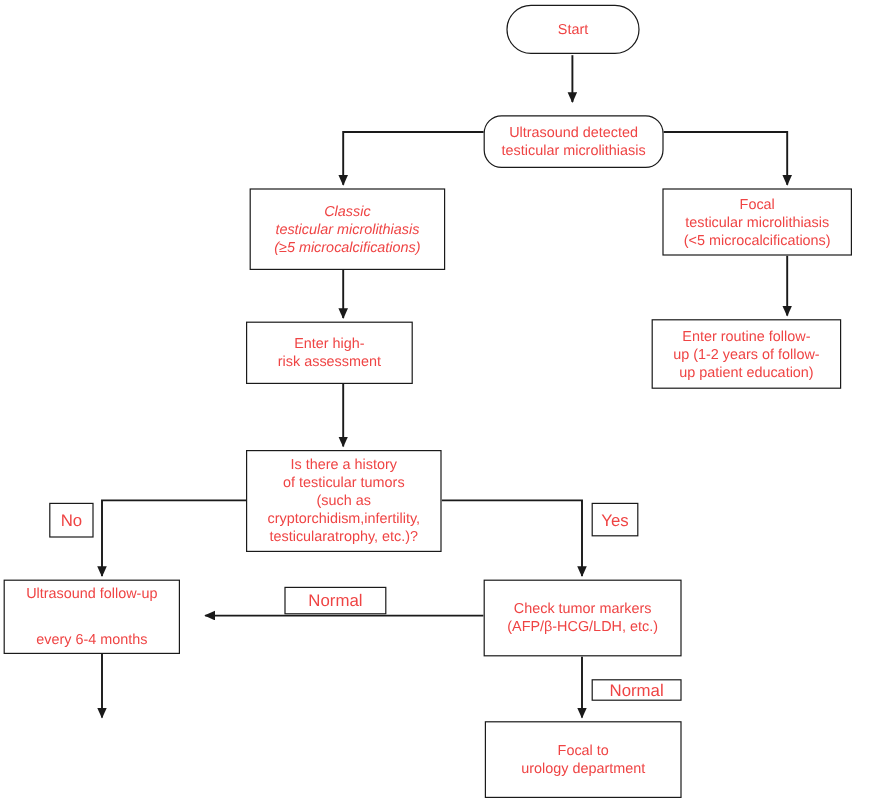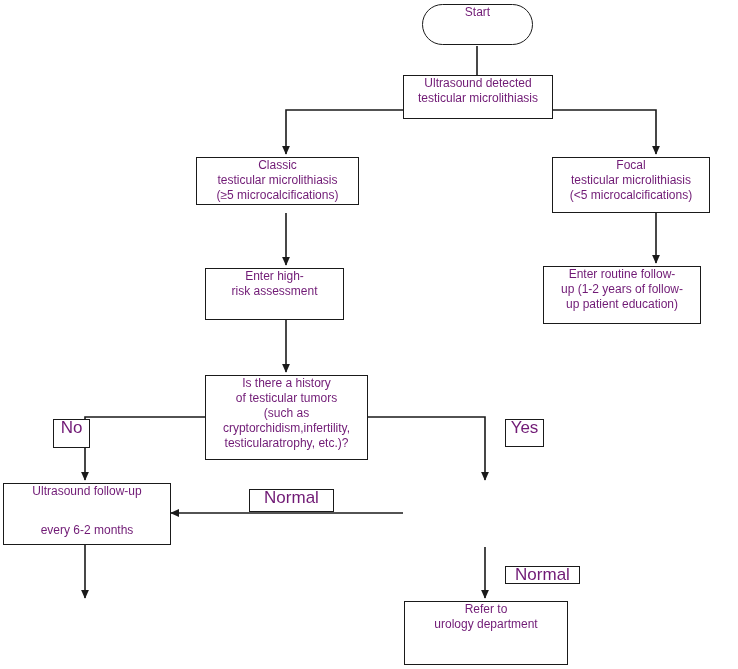--- a/index.html
+++ b/index.html
@@ -1,36 +1,36 @@
 <!DOCTYPE html>
 <html><head>
 <meta charset="utf-8">
 <style>
   html,body { margin:0; padding:0; background:#ffffff; font-family:"Liberation Sans", sans-serif; }
   .canvas { position:relative; width:738px; height:669px; background:#ffffff; overflow:hidden; }
   .wires { position:absolute; left:0; top:0; width:738px; height:669px; pointer-events:none; }
   .node {
     position:absolute; box-sizing:border-box;
-    border:1.6px solid #1a1a1a; background:#ffffff; color:#701a75;
-    display:flex; flex-direction:column; align-items:center; justify-content:flex-start;
+    border:1.6px solid #1a1a1a; background:#ffffff; color:#ef4444;
+    display:flex; flex-direction:column; align-items:center; justify-content:center;
     text-align:center; font-size:12px; line-height:15px;
   }
   .pill { border-radius:21px; }
-  .lbl { font-size:17px;margin-left:12px; }
+  .lbl { font-size:14px; }
   
   .p-start    { left:422px; top:4px;   width:111px; height:41px; }
-  .p-ultra    { left:403px; top:75px;  width:150px; height:44px; }
-  .p-classic  { left:196px; top:157px; width:163px; height:48px; }
+  .p-ultra    { left:403px; top:96px;  width:150px; height:44px;border-radius:15px; }
+  .p-classic  { left:208px; top:157px; width:163px; height:68px;font-style:italic; }
   .p-focal    { left:552px; top:157px; width:158px; height:56px; }
   .p-highrisk { left:205px; top:268px; width:139px; height:52px; }
   .p-routine  { left:543px; top:266px; width:158px; height:58px; }
   .p-decision { left:205px; top:375px; width:163px; height:85px; }
   .p-no       { left:41px;  top:419px; width:37px;  height:29px; }
   .p-yes      { left:493px; top:419px; width:39px;  height:28px; }
-  .p-usfu     { left:3px;   top:483px; width:168px; height:62px;gap:24px; }
+  .p-usfu     { left:3px;   top:483px; width:147px; height:62px;gap:24px; }
   .p-normL    { left:237px; top:489px; width:85px;  height:23px; }
   .p-markers  { left:403px; top:483px; width:165px; height:64px; }
   .p-normR    { left:493px; top:566px; width:75px;  height:18px; }
   .p-stable   { left:3px;   top:601px; width:165px; height:63px; }
   .p-refer    { left:404px; top:601px; width:164px; height:64px; }
 </style>
 </head>
 <body>
 
 <div class="canvas">
@@ -99,31 +99,35 @@
   <div class="node lbl p-no">
     <div>No</div>
   </div>
 
   <div class="node lbl p-yes">
     <div>Yes</div>
   </div>
 
   <div class="node p-usfu">
     <div>Ultrasound follow-up</div>
-    <div>every 6-2 months</div>
+    <div>every 6-4 months</div>
   </div>
 
   <div class="node lbl p-normL">
     <div>Normal</div>
   </div>
 
+  <div class="node p-markers">
+    <div>Check tumor markers</div>
+    <div>(AFP/β-HCG/LDH, etc.)</div>
+  </div>
 
   <div class="node lbl p-normR">
     <div>Normal</div>
   </div>
 
 
   <div class="node p-refer">
-    <div>Refer to</div>
+    <div>Focal to</div>
     <div>urology department</div>
   </div>
 
 </div>
 
 </body></html>

